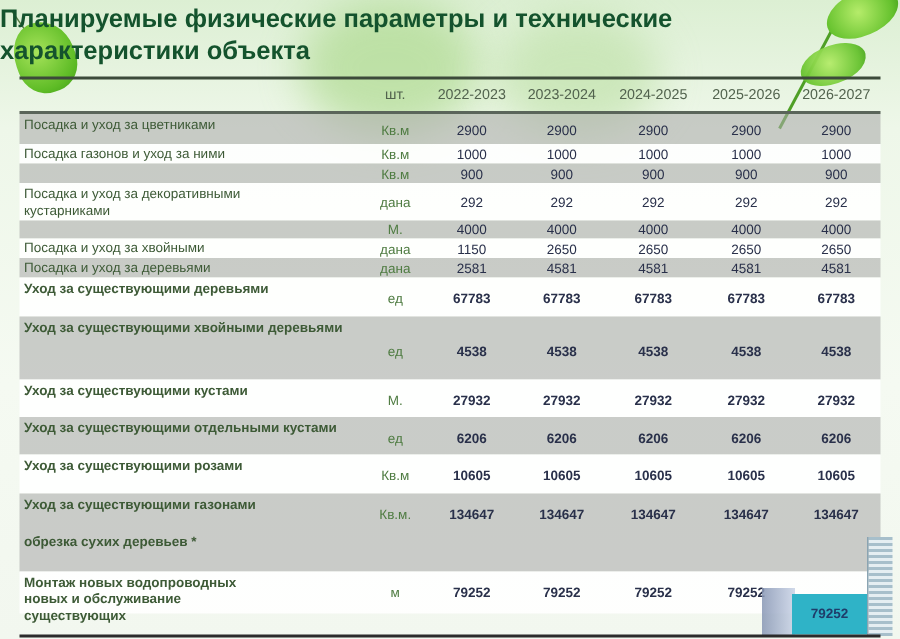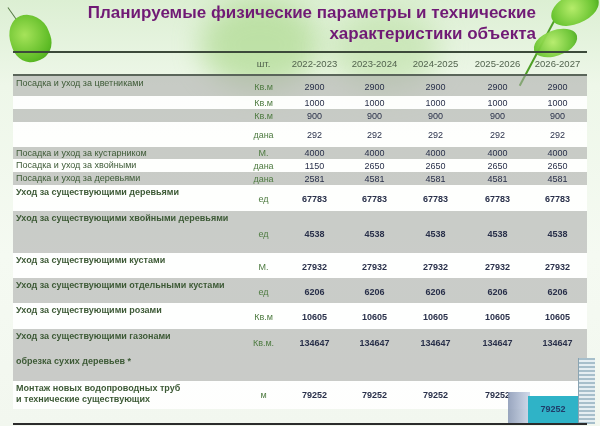--- a/index.html
+++ b/index.html
@@ -22,22 +22,22 @@
       border-radius: 60% 40% 60% 40%; transform: rotate(-15deg);
     }
     .leaf-right-2 {
       position: absolute; left: 533px; top: 30px; width: 45px; height: 26px;
       background: radial-gradient(circle at 45% 45%, #b5ec6a, #66c22e 70%, #3f9a18);
       border-radius: 60% 40% 60% 40%; transform: rotate(-12deg); opacity: .95;
     }
     .vine { position: absolute; left: 560px; top: 8px; width: 2px; height: 88px; background: #4f9f26; transform: rotate(28deg); transform-origin: top; }
 
     .title {
-      position: absolute; left: 0; top: 2px; width: 536px; text-align: right;
-      color: #701a75; font-size: 17px; line-height: 21px; font-weight: bold;
+      position: absolute; left: 0; top: 2px; width: 536px; text-align: left;
+      color: #14532d; font-size: 17px; line-height: 21px; font-weight: bold;
     }
     .title div { white-space: nowrap; }
 
     .rule-top { position: absolute; left: 13px; top: 51px; width: 574px; height: 2px; background: #3c4a3a; }
     .rule-head { position: absolute; left: 13px; top: 74px; width: 574px; height: 2px; background: #5a655a; }
     .rule-bottom { position: absolute; left: 13px; top: 423px; width: 574px; height: 2px; background: #2b2b2b; }
 
     .head {
       position: absolute; left: 13px; top: 53px; width: 574px; height: 21px;
       font-size: 9.5px; color: #52634e; display: flex; align-items: center;
@@ -111,48 +111,49 @@
     <span class="col-name">Посадка и уход за цветниками</span>
     <span class="col-unit vcl">Кв.м</span>
     <span class="col-y c1 vcl">2900</span>
     <span class="col-y c2 vcl">2900</span>
     <span class="col-y c3 vcl">2900</span>
     <span class="col-y c4 vcl">2900</span>
     <span class="col-y c5 vcl">2900</span>
   </div>
 
   <div class="row light" style="height:13px">
+    <span class="col-name" style="top:1px">Посадка газонов и уход за ними</span>
     <span class="col-unit vc">Кв.м</span>
     <span class="col-y c1 vc">1000</span>
     <span class="col-y c2 vc">1000</span>
     <span class="col-y c3 vc">1000</span>
     <span class="col-y c4 vc">1000</span>
     <span class="col-y c5 vc">1000</span>
   </div>
 
   <div class="row shade" style="height:13px">
     <span class="col-unit vc">Кв.м</span>
     <span class="col-y c1 vc">900</span>
     <span class="col-y c2 vc">900</span>
     <span class="col-y c3 vc">900</span>
     <span class="col-y c4 vc">900</span>
     <span class="col-y c5 vc">900</span>
   </div>
 
   <div class="row light" style="height:25px">
+    <span class="col-name" style="width:170px">Посадка и уход за декоративными кустарниками</span>
     <span class="col-unit vc">дана</span>
     <span class="col-y c1 vc">292</span>
     <span class="col-y c2 vc">292</span>
     <span class="col-y c3 vc">292</span>
     <span class="col-y c4 vc">292</span>
     <span class="col-y c5 vc">292</span>
   </div>
 
   <div class="row shade" style="height:12px">
-    <span class="col-name" style="top:1px">Посадка и уход за кустарником</span>
     <span class="col-unit vc">М.</span>
     <span class="col-y c1 vc">4000</span>
     <span class="col-y c2 vc">4000</span>
     <span class="col-y c3 vc">4000</span>
     <span class="col-y c4 vc">4000</span>
     <span class="col-y c5 vc">4000</span>
   </div>
 
   <div class="row light" style="height:13px">
     <span class="col-name" style="top:1px">Посадка и уход за хвойными</span>
@@ -233,21 +234,21 @@
     <span class="col-y c4 vcl">134647</span>
     <span class="col-y c5 vcl">134647</span>
   </div>
 
 
   <div class="row shade bold" style="height:27px">
     <span class="col-name">обрезка сухих деревьев *</span>
   </div>
 
   <div class="row light bold" style="height:28px">
-    <span class="col-name" style="width:170px">Монтаж новых водопроводных труб и технические существующих</span>
+    <span class="col-name" style="width:170px">Монтаж новых водопроводных новых и обслуживание существующих</span>
     <span class="col-unit vc">м</span>
     <span class="col-y c1 vc">79252</span>
     <span class="col-y c2 vc">79252</span>
     <span class="col-y c3 vc">79252</span>
     <span class="col-y c4 vc">79252</span>
   </div>
 </div>
 
 <div class="building2"></div>
 <div class="cyan-box"></div>

